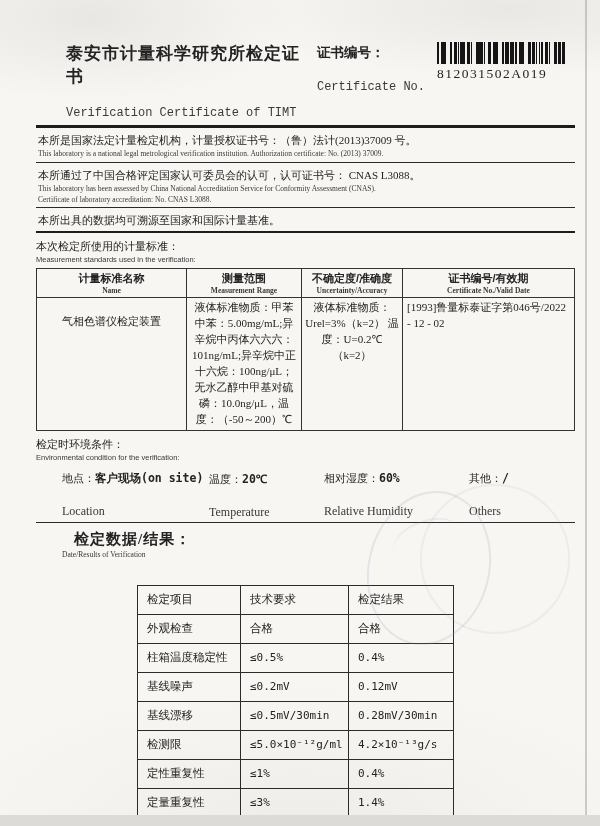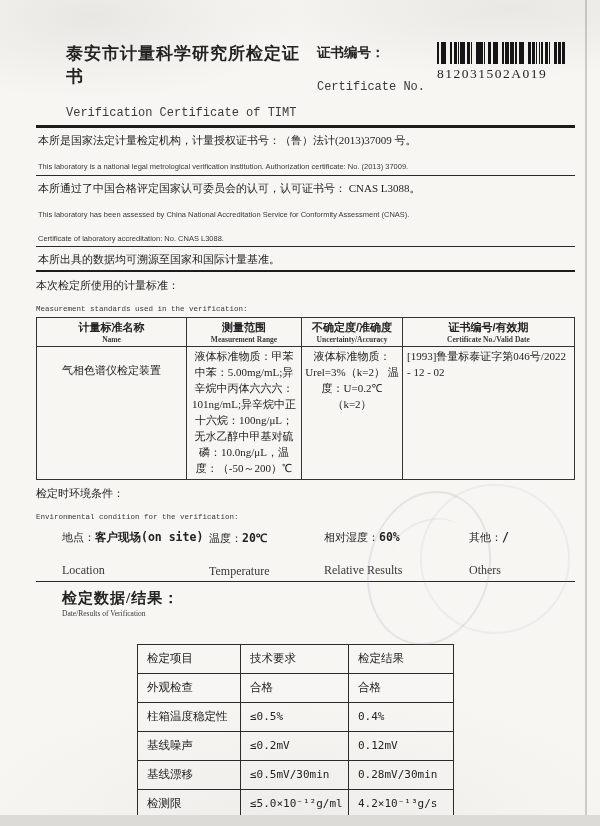--- a/index.html
+++ b/index.html
@@ -26,26 +26,26 @@
   .barcode{height:22px;width:128px;background:
      repeating-linear-gradient(90deg,#151515 0 2px,transparent 2px 4px,#151515 4px 7px,transparent 7px 8px,#151515 8px 9px,transparent 9px 13px),
      repeating-linear-gradient(90deg,#151515 0 1px,transparent 1px 6px,#151515 6px 9px,transparent 9px 17px);}
   .certno-num{font-family:"Liberation Serif",serif;font-size:13.5px;letter-spacing:1.5px;margin-top:2px;}
   .rule-thick{border-bottom:3px solid #1d1d1d;margin-top:5px;}
 
   
   .stmt{padding:5px 0 3px 2px;border-bottom:1.5px solid #2a2a2a;}
   .stmt.last{border-bottom:2.5px solid #1d1d1d;}
   .stmt-cn{font-size:11px;font-family:"Liberation Serif",serif;}
-  .stmt-en{font-size:7.5px;color:#383838;font-family:Liberation Sans, sans-serif;margin-top:14px;line-height:1.3;}
+  .stmt-en{font-size:7.5px;color:#383838;font-family:Liberation Serif, serif;margin-top:1px;line-height:1.3;}
 
   
   .sec-head{margin-top:6px;}
   .sec-head-cn{font-size:11px;font-family:"Liberation Serif",serif;}
-  .sec-head-en{font-size:7.5px;color:#383838;font-family:Liberation Mono, monospace;margin-top:12px;}
+  .sec-head-en{font-size:7.5px;color:#383838;font-family:Liberation Sans, sans-serif;margin-top:1px;}
   table.std{border-collapse:collapse;width:100%;margin-top:4px;border:1.5px solid #222;}
   table.std th, table.std td{border:1px solid #333;padding:2px 3px;vertical-align:top;}
   .std th{font-weight:bold;}
   .std .h-cn{font-size:11px;}
   .std .h-en{font-size:7.5px;color:#383838;font-family:"Liberation Serif",serif;}
   .std td{font-size:11px;font-family:"Liberation Serif",serif;line-height:1.45;}
   .std .c-name{text-align:center;padding-top:16px;}
   .std .c-range{text-align:center;}
   .std .c-unc{text-align:center;}
   .std .c-cert{text-align:left;padding-left:4px;}
@@ -54,21 +54,21 @@
   
   .env-row{display:flex;margin:9px 0 0 26px;}
   .env-field .line1{font-size:11px;font-family:"Liberation Serif",serif;}
   .env-field .val{font-weight:bold;font-size:11.5px;font-family:"DejaVu Sans Mono",monospace;}
   .env-field .line2{font-size:12px;color:#383838;font-family:"Liberation Serif",serif;margin-top:18px;}
   .env-underline{border-bottom:1.5px solid #2a2a2a;padding-bottom:2px;}
   .ef1{width:147px;} .ef2{width:115px;} .ef3{width:145px;} .ef4{flex:1;}
 
   
   .res-head{margin:7px 0 0 26px;}
-  .res-head-cn{font-size:15px;font-weight:bold;font-family:"Liberation Serif",serif;letter-spacing:1px;}
+  .res-head-cn{font-size:15px;font-weight:bold;font-family:"Liberation Serif",serif;letter-spacing:1px;margin-left:12px;}
   .res-head-en{font-size:7.5px;color:#383838;font-family:"Liberation Serif",serif;margin-top:1px;}
   table.res{border-collapse:collapse;margin:26px 0 0 101px;border:1.5px solid #2b2b2b;table-layout:fixed;width:316px;}
   table.res td{border:1px solid #2b2b2b;height:28px;padding:0 0 0 9px;font-size:11.5px;vertical-align:middle;}
   .res .mono{font-family:"DejaVu Sans Mono",monospace;font-size:11px;}
   .res col.c1{width:103px;} .res col.c2{width:108px;} .res col.c3{width:105px;}
   .blank-note{width:316px;margin-left:101px;text-align:center;font-size:10px;font-weight:bold;margin-top:4px;}
 
   
   .stamp1{position:absolute;left:368px;top:490px;width:118px;height:152px;border:2px solid rgba(150,145,165,.18);border-radius:50%;transform:rotate(14deg);}
   .stamp2{position:absolute;left:420px;top:484px;width:146px;height:146px;border:2px solid rgba(150,145,165,.10);border-radius:50%;}
@@ -163,21 +163,21 @@
         <div class="env-field ef1">
           <div class="line1"><span>地点：</span><span class="val">客户现场(on site)</span></div>
           <div class="line2">Location</div>
         </div>
         <div class="env-field ef2">
           <div class="line1"><span>温度：</span><span class="val">20℃</span></div>
           <div class="line2">Temperature</div>
         </div>
         <div class="env-field ef3">
           <div class="line1"><span>相对湿度：</span><span class="val">60%</span></div>
-          <div class="line2">Relative Results</div>
+          <div class="line2">Relative Humidity</div>
         </div>
         <div class="env-field ef4">
           <div class="line1"><span>其他：</span><span class="val">/</span></div>
           <div class="line2">Others</div>
         </div>
       </div>
     </div>
 
     <div class="res-head">
       <div class="res-head-cn">检定数据/结果：</div>

